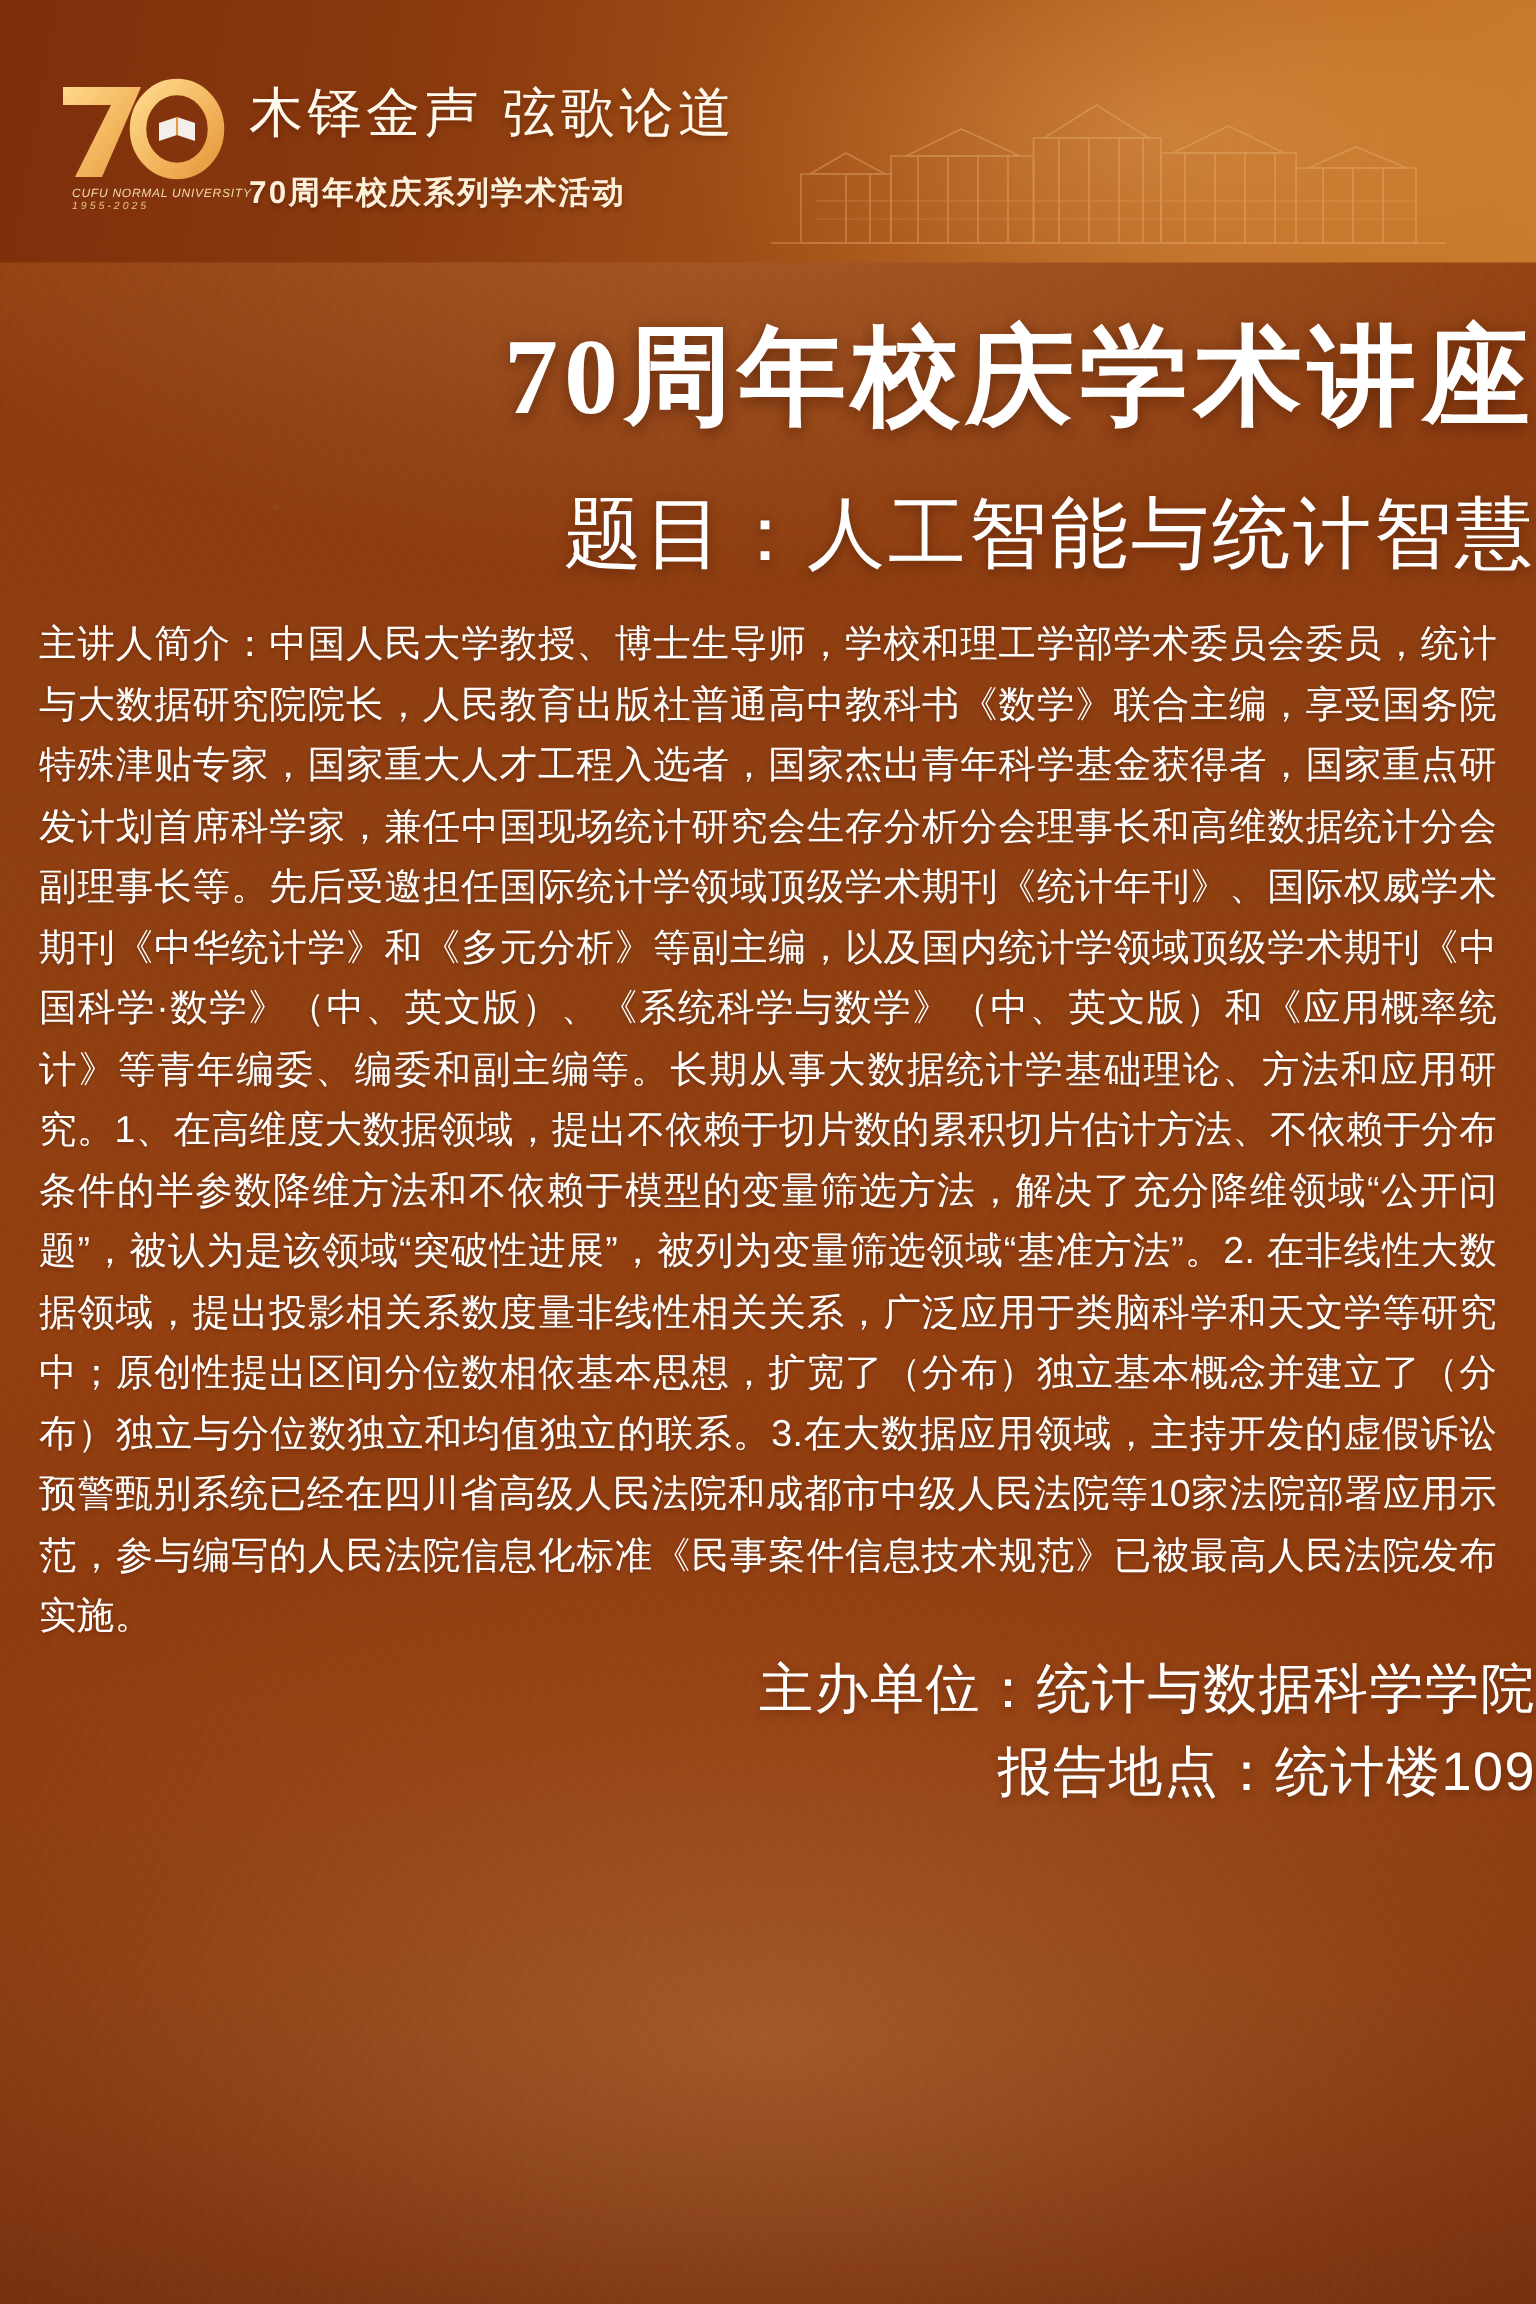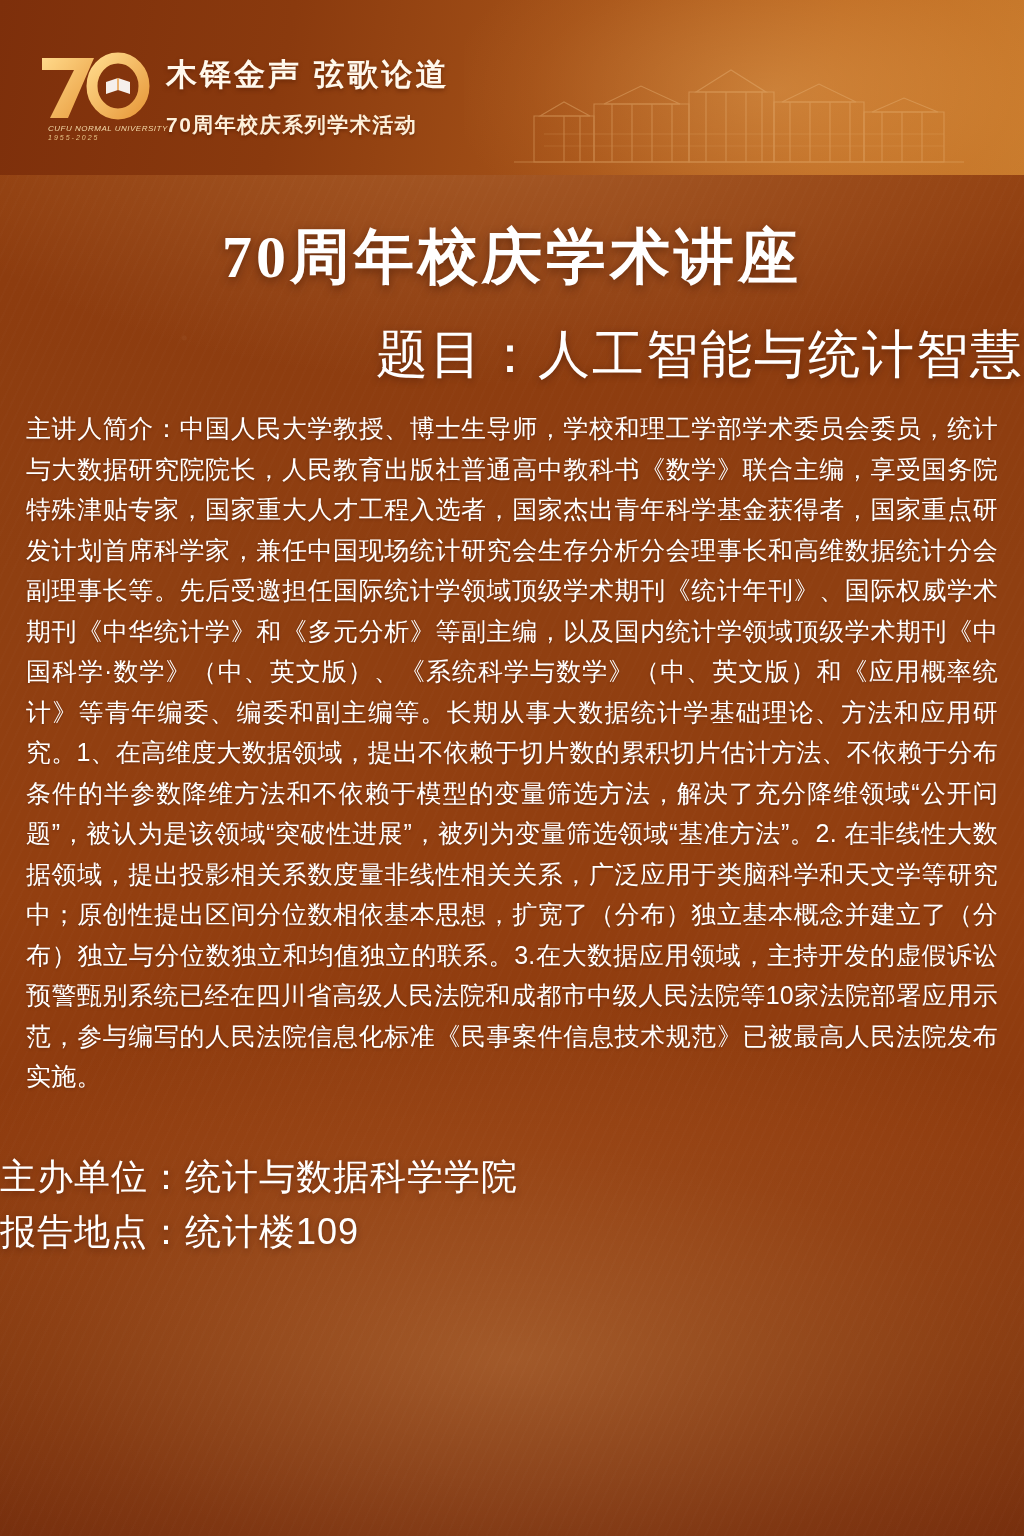--- a/index.html
+++ b/index.html
@@ -87,46 +87,46 @@
   .logo-caption .cn {
     font-size: 7px;
     letter-spacing: 2px;
     color: #e8c487;
   }
   .header-text {
     margin-left: 16px;
     color: #fff8ec;
   }
   .header-title {
-    font-size: 31px;
-    font-weight: bold;
+    font-size: 36px;
+    font-weight: normal;
     letter-spacing: 3px;
     line-height: 1.15;
     text-shadow: 0 2px 4px rgba(80,25,0,0.55);
   }
   .header-sub {
     margin-top: 18px;
     font-size: 21px;
     font-weight: bold;
     letter-spacing: 1.5px;
     color: #fdf0da;
     text-shadow: 0 2px 3px rgba(80,25,0,0.5);
   }
   
   .content {
     position: absolute;
     top: 175px;
     left: 0;
     width: 1024px;
   }
   .main-title {
-    margin-top: 42px;
-    text-align: center;
-    color: #ffffff;
-    font-size: 60px;
+    margin-top: 28px;
+    text-align: right;
+    color: #ffffff;
+    font-size: 72px;
     font-weight: bold;
     letter-spacing: 4px;
     font-family: "Liberation Serif", serif;
     text-shadow: 0 3px 10px rgba(60,18,0,0.55);
   }
   .topic {
     margin-top: 22px;
     text-align: right;
     color: #ffffff;
     font-size: 52px;
@@ -146,23 +146,24 @@
     padding: 0 26px;
     color: #ffffff;
     font-size: 25px;
     line-height: 1.62;
     text-align: justify;
     text-justify: inter-ideograph;
     letter-spacing: 0.2px;
     text-shadow: 0 1px 3px rgba(60,18,0,0.4);
   }
   .footer-block {
-    margin-top: 52px;
+    padding-left: 200px;
     color: #ffffff;
     text-shadow: 0 2px 6px rgba(60,18,0,0.45);
+    text-align: right;
   }
   .footer-line {
     font-size: 36px;
     line-height: 1.55;
     letter-spacing: 1px;
     white-space: nowrap;
   }
 </style>
 </head>
 <body>

